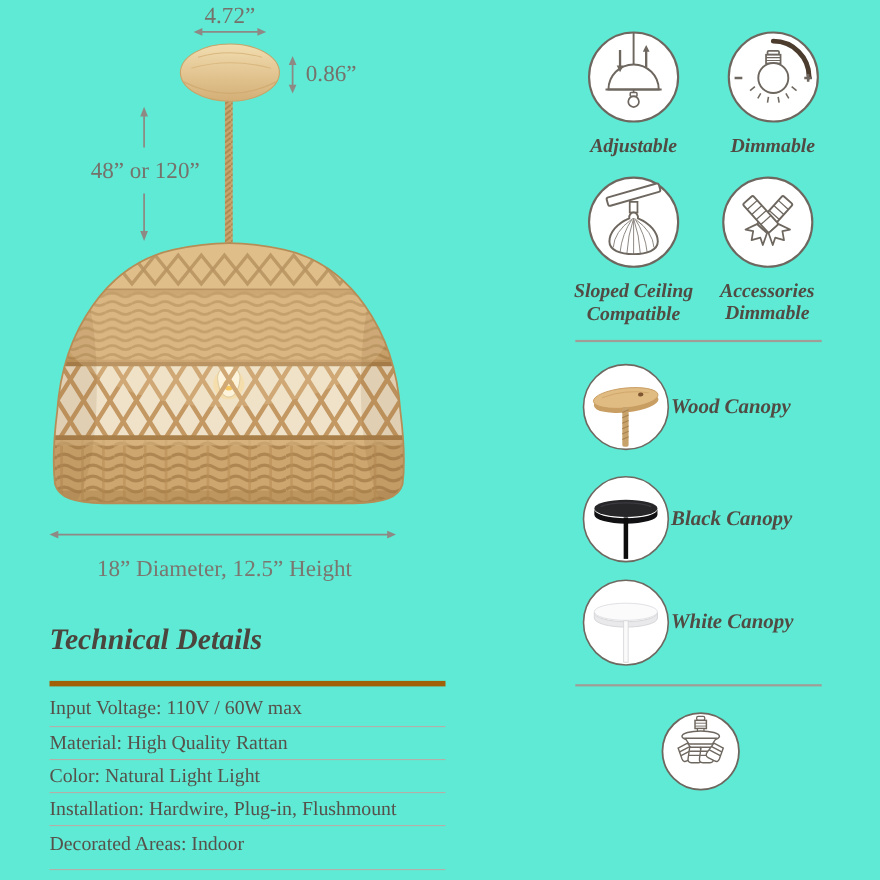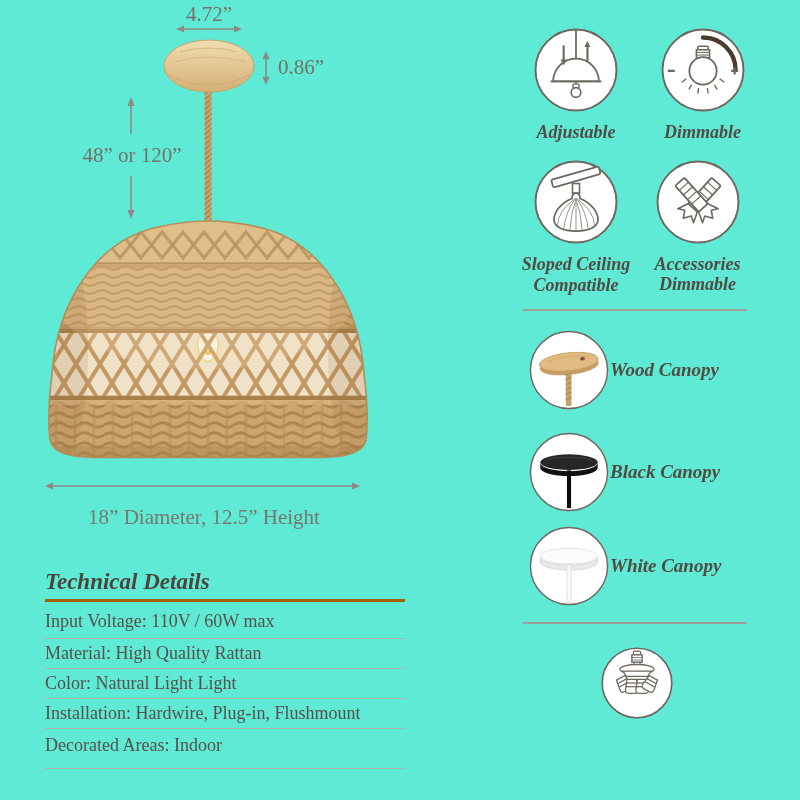--- a/index.html
+++ b/index.html
@@ -3,22 +3,22 @@
 <meta charset="utf-8">
 <style>
   html,body{margin:0;padding:0;background:#fff;}
   .stage{position:relative;width:800px;height:800px;background:#5eead4;overflow:hidden;
          font-family:"Liberation Serif","DejaVu Serif",serif;}
   
   .diagram-svg{position:absolute;left:0;top:0;}
   .diagram-svg text{font-family:"Liberation Serif","DejaVu Serif",serif;fill:#76716b;font-size:21px;}
   
   .tech{position:absolute;left:45px;top:568px;width:360px;}
-  .tech h2{margin:0;font-style:italic;font-weight:600;font-size:23px;line-height:27px;
-           color:#4b453e;padding-bottom:4px;border-bottom:3px solid #a16207;}
+  .tech h2{margin:0;font-style:italic;font-weight:600;font-size:27px;line-height:27px;
+           color:#4b453e;padding-bottom:24px;border-bottom:5px solid #a16207;}
   .tech-row{font-size:18px;line-height:23px;color:#57514b;padding:3px 0;
             border-bottom:1px solid #b4afa8;}
   .tech-row:nth-child(1){padding-top:8px;padding-bottom:5px;}
   .tech-row:nth-child(5){padding-top:5px;padding-bottom:11px;}
   
   .feature-cell{position:absolute;display:flex;flex-direction:column;align-items:center;}
   .feature-label{margin-top:8px;font-style:italic;font-weight:600;font-size:18px;
                  line-height:20px;color:#514b44;text-align:center;}
   .divider{position:absolute;left:523px;width:224px;height:2px;background:#a19c95;}
   .canopy-row{position:absolute;left:500px;width:280px;height:84px;display:flex;align-items:center;}

